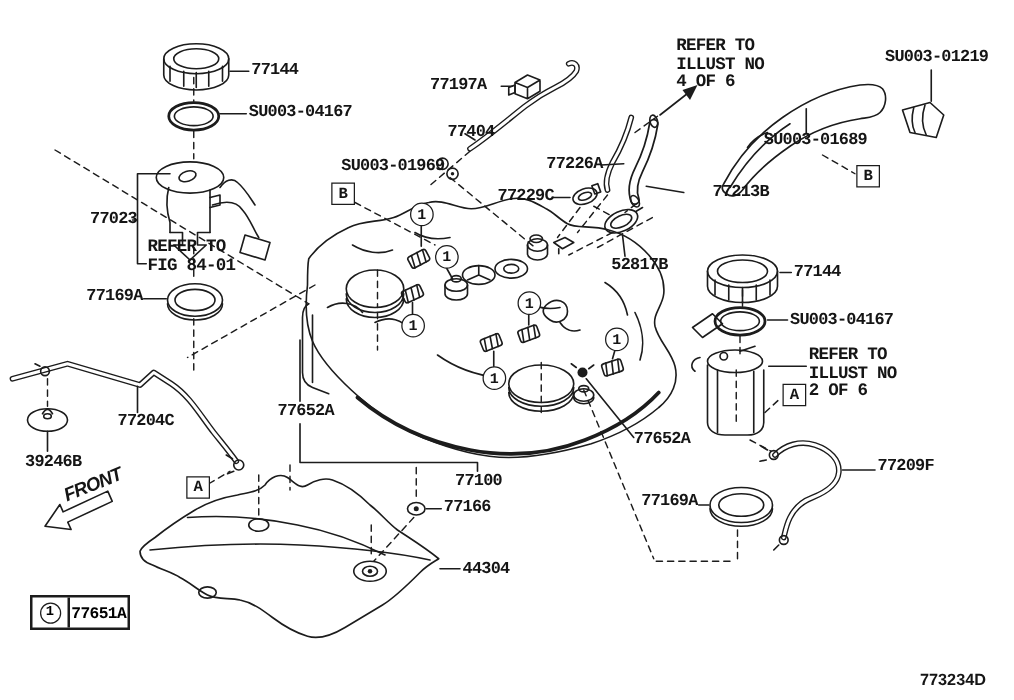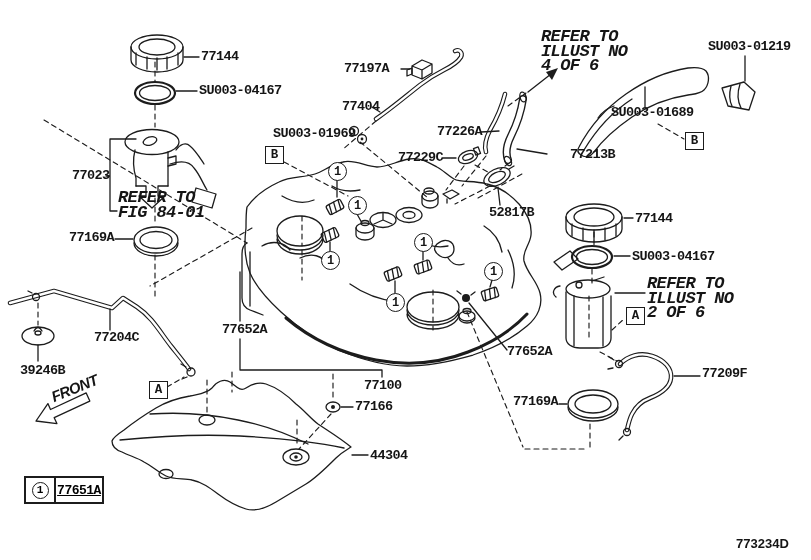--- a/index.html
+++ b/index.html
@@ -10,36 +10,36 @@
   svg .dash{stroke-dasharray:5 4;stroke-width:1.15;}
   svg .fillb{fill:#1c1c1c;stroke:none;}
   svg .heavy{stroke-width:3;}
   svg .med{stroke-width:2.2;}
   svg .pipe-o{stroke-width:4.6;}
   svg .pipe-i{stroke:#fff;stroke-width:2.4;}
   svg .pipe-o2{stroke-width:8;}
   svg .pipe-i2{stroke:#fff;stroke-width:5.2;}
   .lbl{position:absolute;font:700 13.5px "Liberation Mono",monospace;letter-spacing:-0.6px;
        color:#151515;white-space:pre;}
-  .note{font-size:17px;line-height:14.5px;font-style:italic;}
+  .note{font-size:14px;line-height:14.5px;}
   .codelbl{font:600 13px "Liberation Sans",sans-serif;letter-spacing:0;}
   .frontlbl{font:700 italic 15px "Liberation Sans",sans-serif;transform:rotate(-22deg);transform-origin:left bottom;}
   .cbox{position:absolute;width:17px;height:16px;border:1.6px solid #1c1c1c;
         font:700 12.5px "Liberation Mono",monospace;color:#151515;display:flex;
         align-items:center;justify-content:center;background:#fff;}
   .marker{position:absolute;width:17px;height:17px;border:1.6px solid #1c1c1c;border-radius:50%;
         font:700 12px "Liberation Mono",monospace;color:#151515;display:flex;
         align-items:center;justify-content:center;background:#fff;}
   #legend{position:absolute;left:24px;top:476px;width:76px;height:24px;border:2px solid #1c1c1c;
         display:flex;background:#fff;}
   #legend .cell1{width:28px;display:flex;align-items:center;justify-content:center;border-right:2px solid #1c1c1c;}
   #legend .sym{width:15px;height:15px;border:1.4px solid #1c1c1c;border-radius:50%;
         font:700 11px "Liberation Mono",monospace;display:flex;align-items:center;justify-content:center;}
   #legend .cell2{flex:1;display:flex;align-items:center;justify-content:center;
-        font:700 13px "Liberation Mono",monospace;letter-spacing:-0.5px;text-decoration:underline;}
+        font:700 13px "Liberation Mono",monospace;letter-spacing:-0.5px;}
 </style>
 </head>
 <body>
 
 <div id="stage">
 
 <svg id="art" width="811" height="560" viewBox="0 0 811 560">
 
   <g>
     <path class="dash" d="M44,120 L247,243"></path>
@@ -320,21 +320,21 @@
 <div class="lbl note" style="left:118px;top:191px">REFER TO
 FIG 84-01</div>
 <div class="lbl" style="left:69px;top:230px">77169A</div>
 <div class="lbl" style="left:94px;top:330px">77204C</div>
 <div class="lbl" style="left:20px;top:363px">39246B</div>
 <div class="lbl" style="left:221px;top:322px;background:#fff;padding:0 1px">77652A</div>
 <div class="lbl" style="left:364px;top:378px">77100</div>
 <div class="lbl" style="left:355px;top:399px">77166</div>
 <div class="lbl" style="left:370px;top:448px">44304</div>
 <div class="lbl" style="left:344px;top:61px">77197A</div>
-<div class="lbl" style="left:342px;top:99px">77404</div>
+<div class="lbl" style="left:358px;top:99px">77404</div>
 <div class="lbl" style="left:273px;top:126px">SU003-01969</div>
 <div class="lbl" style="left:398px;top:150px">77229C</div>
 <div class="lbl" style="left:437px;top:124px">77226A</div>
 <div class="lbl" style="left:570px;top:147px">77213B</div>
 <div class="lbl" style="left:489px;top:205px">52817B</div>
 <div class="lbl note" style="left:541px;top:30px">REFER TO
 ILLUST NO
 4 OF 6</div>
 <div class="lbl" style="left:708px;top:39px">SU003-01219</div>
 <div class="lbl" style="left:611px;top:105px">SU003-01689</div>

